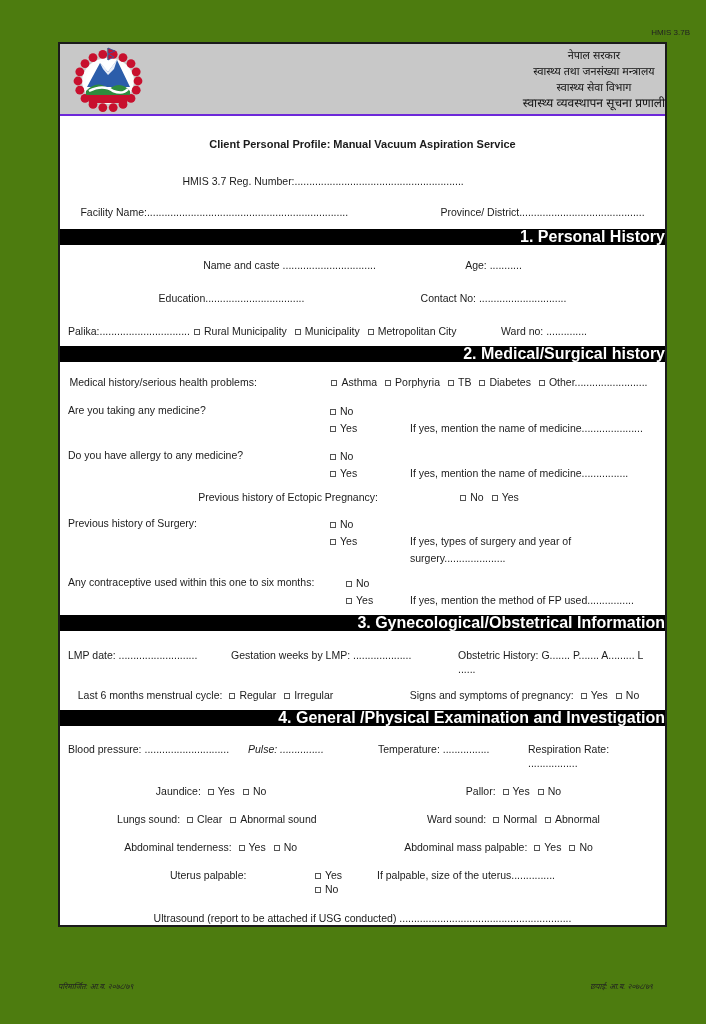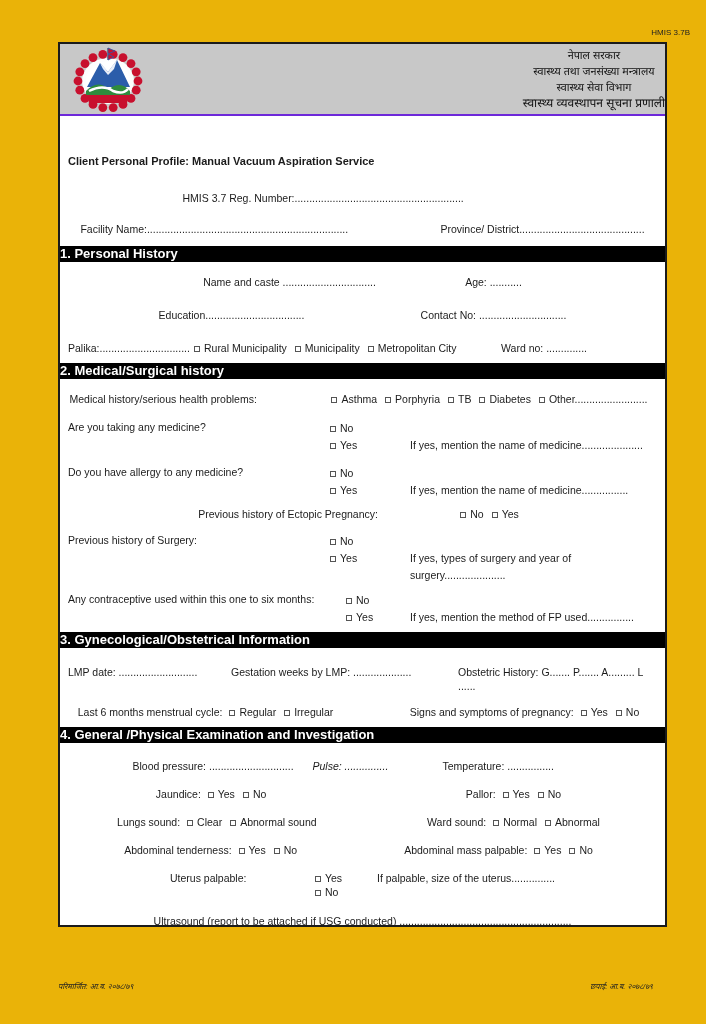--- a/index.html
+++ b/index.html
@@ -1,40 +1,40 @@
 <!DOCTYPE html>
 <html><head>
 <meta charset="utf-8">
 <style>
   * { margin:0; padding:0; box-sizing:border-box; }
   html,body { background:#ffffff; }
   .page {
-    position:relative; width:706px; height:1024px; background:#eab308;
+    position:relative; width:706px; height:1024px; background:#4d7c0f;
     font-family:"Liberation Sans","DejaVu Sans",sans-serif;
     font-size:10.5px; color:#1b1b1b; overflow:hidden;
   }
   .hmis-code { position:absolute; top:28px; right:16px; font-size:8px; color:#222; }
   .form-box {
     position:absolute; left:58px; top:42px; width:609px; height:885px;
     border:2.5px solid #1b1b1b; background:#ffffff;
   }
   .header-band {
     position:relative; height:72px; background:#c8c8c8;
     border-bottom:2px solid #6d28d9;
     display:flex; align-items:center; justify-content:flex-end;
   }
   .emblem-wrap { position:absolute; left:13px; top:2px; width:70px; height:68px; }
   .gov-lines { text-align:center; line-height:16px; font-size:10.8px; color:#111; }
   .gov-lines .l4 { font-weight:normal; font-size:12px; }
   .pad { padding:0 8px; }
-  .form-title { margin-top:38px; font-weight:bold; font-size:11px; line-height:14px; }
+  .form-title { margin-top:21px; text-align:center; font-weight:bold; font-size:11px; line-height:14px; }
   .trow { display:flex; align-items:flex-start; line-height:14px;justify-content:center; }
   .section-bar {
-    background:#000000; color:#ffffff; font-weight:bold; font-size:13px;
-    text-align:left; height:16px; line-height:16px;
+    background:#000000; color:#ffffff; font-weight:bold; font-size:16px;
+    text-align:right; height:16px; line-height:16px;
   }
   .qlabel { flex:0 0 262px; }
   .ans { flex:1; }
   .ansline { display:flex; line-height:17px; }
   .yescell { flex:0 0 80px; }
   .opt { display:inline-block; margin-right:8px; white-space:nowrap; }
   .cb {
     display:inline-block; width:6px; height:6px; border:1px solid #555;
     margin-right:4px; background:#fff; vertical-align:0px;
   }
@@ -223,20 +223,21 @@
         </span>
       </div>
     </div>
 
     <div class="section-bar" style="margin-top:8px">4. General /Physical Examination and Investigation</div>
     <div class="pad">
       <div class="trow" style="margin-top:16px">
         <span class="w180">Blood pressure: .............................</span>
         <span class="w130">Pulse: ...............</span>
         <span class="w150">Temperature: ................</span>
+        <span>Respiration Rate: .................</span>
       </div>
       <div class="trow" style="margin-top:14px">
         <span class="w310">
           <span>Jaundice:</span>
           <span class="opt" style="margin-left:4px"><span class="cb"></span><span>Yes</span></span><span class="opt"><span class="cb"></span><span>No</span></span>
         </span>
         <span>
           <span>Pallor:</span>
           <span class="opt" style="margin-left:4px"><span class="cb"></span><span>Yes</span></span><span class="opt"><span class="cb"></span><span>No</span></span>
         </span>

